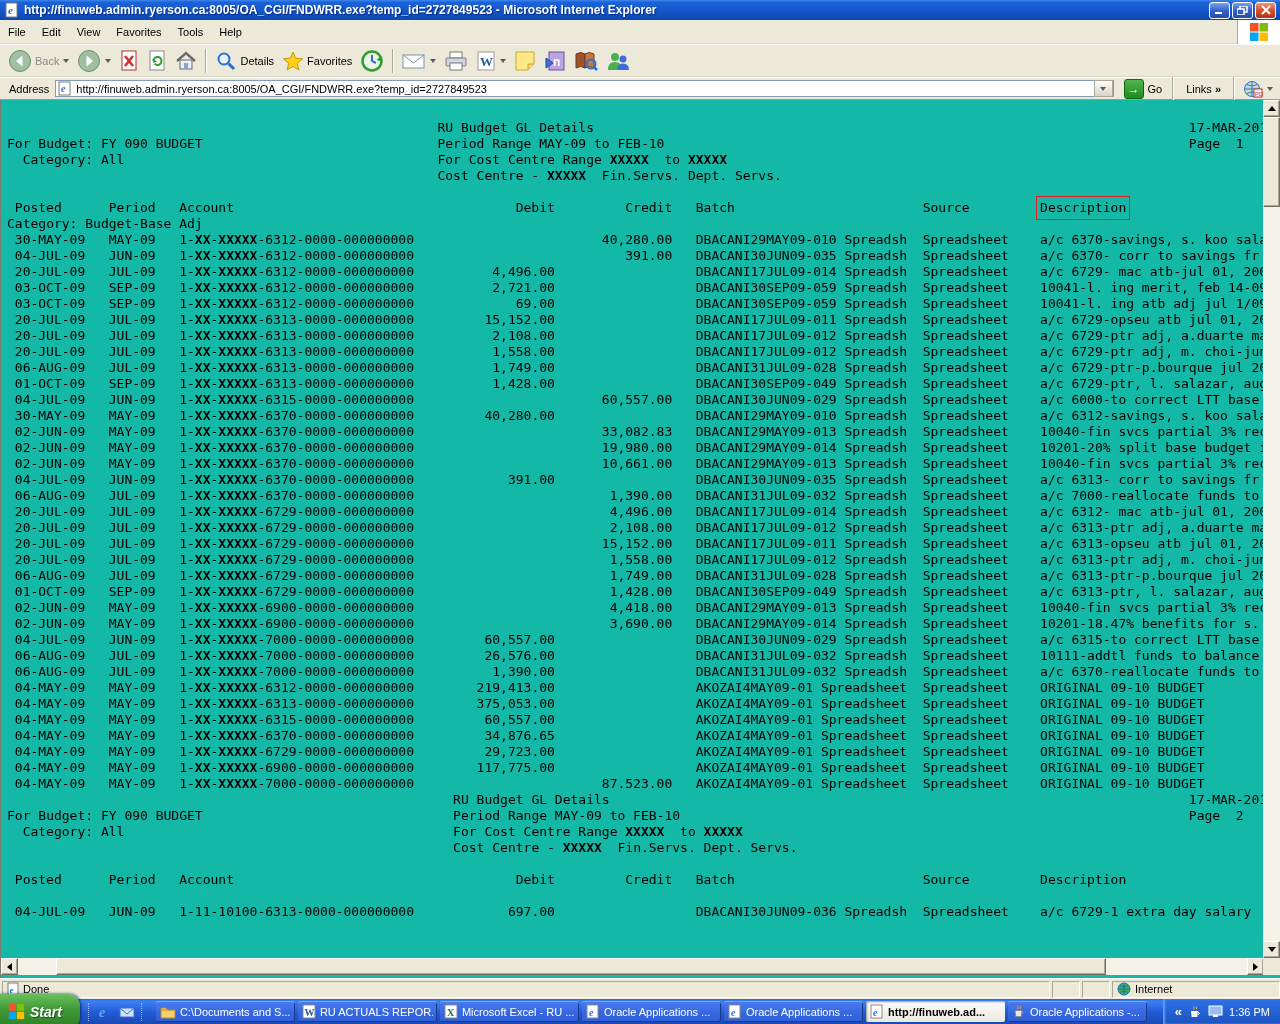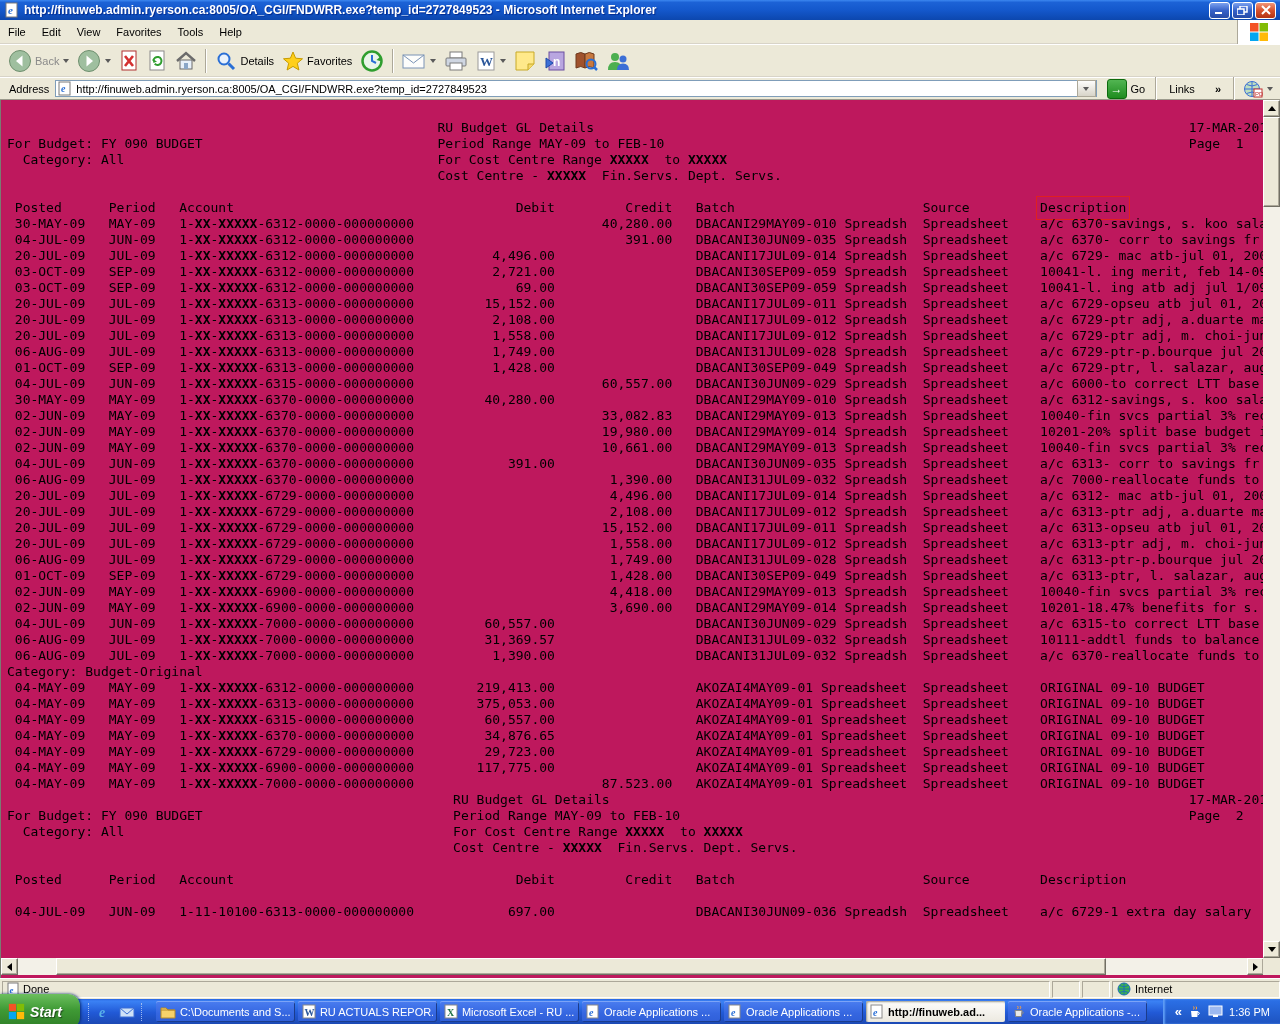--- a/index.html
+++ b/index.html
@@ -37,26 +37,26 @@
   
   .addressbar{position:absolute;top:77px;left:0;width:1280px;height:23px;background:#ece9d8;
     border-top:1px solid #fff;border-bottom:1px solid #9c9a8c;display:flex;align-items:center;box-sizing:border-box;padding:0 3px;}
   .addr-label{font-size:11px;color:#000;padding:0 6px;}
   .addr-field{flex:1;height:17px;background:#fff;border:1px solid #7f9db9;display:flex;align-items:center;padding-left:2px;box-sizing:border-box;}
   .addr-field .url{font-size:11px;color:#000;white-space:nowrap;overflow:hidden;flex:1;margin-left:4px;}
   .addr-drop{width:17px;height:15px;background:linear-gradient(180deg,#fdfdfb,#d8d4c8);border:1px solid #aca899;display:flex;align-items:center;justify-content:center;}
   .go-btn{display:flex;align-items:center;gap:4px;padding:1px 6px;margin-left:4px;border-radius:2px;}
   .go-ic{width:18px;height:18px;background:linear-gradient(180deg,#52b552,#1f8c1f);border:1px solid #0d6b0d;border-radius:3px;display:flex;align-items:center;justify-content:center;color:#fff;font-weight:bold;font-size:12px;}
   .go-lbl{font-size:11px;color:#000;}
-  .links-area{display:flex;align-items:flex-end;gap:20px;padding:0 8px;}
+  .links-area{display:flex;align-items:flex-end;gap:3px;padding:0 8px;}
   .links-lbl{font-size:11px;color:#000;}
   .chev{font-size:11px;color:#000;font-weight:bold;}
 
   
-  .content{position:absolute;top:100px;left:0;width:1280px;height:878px;background:#be185d;border-left:1px solid #7a7a72;box-sizing:border-box;}
+  .content{position:absolute;top:100px;left:0;width:1280px;height:878px;background:#14b8a6;border-left:1px solid #7a7a72;box-sizing:border-box;}
   #report{position:absolute;top:0;left:0;width:1262px;height:858px;overflow:hidden;
     font-family:"DejaVu Sans Mono","Liberation Mono",monospace;font-size:13px;line-height:16px;color:#000;
     padding:20px 0 0 6px;box-sizing:border-box;}
   .rline{position:relative;height:16px;}
   .rseg{position:absolute;top:0;white-space:pre;}
   .rseg b{font-weight:bold;}
   .red-box{outline:1px solid #e02020;outline-offset:3px;}
 
   
   .vscroll{position:absolute;top:0;right:0;width:17px;height:858px;background:#f3f1e8;}
@@ -351,20 +351,23 @@
           <span class="rseg" style="left: 1ch;">Posted</span>
           <span class="rseg" style="left: 13ch;">Period</span>
           <span class="rseg" style="left: 22ch;">Account</span>
           <span class="rseg" style="left: 65ch;">Debit</span>
           <span class="rseg" style="left: 79ch;">Credit</span>
           <span class="rseg" style="left: 88ch;">Batch</span>
           <span class="rseg" style="left: 117ch;">Source</span>
           <span class="rseg red-box" style="left: 132ch;">Description</span>
         </div>
         <div class="rline">
+          <span class="rseg" style="left: 0ch;">Category: Budget-Base Adj</span>
+        </div>
+        <div class="rline">
           <span class="rseg" style="left: 1ch;">30-MAY-09</span>
           <span class="rseg" style="left: 13ch;">MAY-09</span>
           <span class="rseg" style="left: 22ch;">1-<b>XX</b>-<b>XXXXX</b>-6312-0000-000000000</span>
           <span class="rseg" style="left: 76ch;">40,280.00</span>
           <span class="rseg" style="left: 88ch;">DBACANI29MAY09-010 Spreadsh</span>
           <span class="rseg" style="left: 117ch;">Spreadsheet</span>
           <span class="rseg" style="left: 132ch;">a/c 6370-savings, s. koo sala</span>
         </div>
         <div class="rline">
           <span class="rseg" style="left: 1ch;">04-JUL-09</span>
@@ -588,36 +591,33 @@
           <span class="rseg" style="left: 22ch;">1-<b>XX</b>-<b>XXXXX</b>-7000-0000-000000000</span>
           <span class="rseg" style="left: 61ch;">60,557.00</span>
           <span class="rseg" style="left: 88ch;">DBACANI30JUN09-029 Spreadsh</span>
           <span class="rseg" style="left: 117ch;">Spreadsheet</span>
           <span class="rseg" style="left: 132ch;">a/c 6315-to correct LTT base</span>
         </div>
         <div class="rline">
           <span class="rseg" style="left: 1ch;">06-AUG-09</span>
           <span class="rseg" style="left: 13ch;">JUL-09</span>
           <span class="rseg" style="left: 22ch;">1-<b>XX</b>-<b>XXXXX</b>-7000-0000-000000000</span>
-          <span class="rseg" style="left: 61ch;">31,369.57</span>
+          <span class="rseg" style="left: 61ch;">26,576.00</span>
           <span class="rseg" style="left: 88ch;">DBACANI31JUL09-032 Spreadsh</span>
           <span class="rseg" style="left: 117ch;">Spreadsheet</span>
           <span class="rseg" style="left: 132ch;">10111-addtl funds to balance</span>
         </div>
         <div class="rline">
           <span class="rseg" style="left: 1ch;">06-AUG-09</span>
           <span class="rseg" style="left: 13ch;">JUL-09</span>
           <span class="rseg" style="left: 22ch;">1-<b>XX</b>-<b>XXXXX</b>-7000-0000-000000000</span>
           <span class="rseg" style="left: 62ch;">1,390.00</span>
           <span class="rseg" style="left: 88ch;">DBACANI31JUL09-032 Spreadsh</span>
           <span class="rseg" style="left: 117ch;">Spreadsheet</span>
           <span class="rseg" style="left: 132ch;">a/c 6370-reallocate funds to</span>
-        </div>
-        <div class="rline">
-          <span class="rseg" style="left: 0ch;">Category: Budget-Original</span>
         </div>
         <div class="rline">
           <span class="rseg" style="left: 1ch;">04-MAY-09</span>
           <span class="rseg" style="left: 13ch;">MAY-09</span>
           <span class="rseg" style="left: 22ch;">1-<b>XX</b>-<b>XXXXX</b>-6312-0000-000000000</span>
           <span class="rseg" style="left: 60ch;">219,413.00</span>
           <span class="rseg" style="left: 88ch;">AKOZAI4MAY09-01 Spreadsheet</span>
           <span class="rseg" style="left: 117ch;">Spreadsheet</span>
           <span class="rseg" style="left: 132ch;">ORIGINAL 09-10 BUDGET</span>
         </div>

